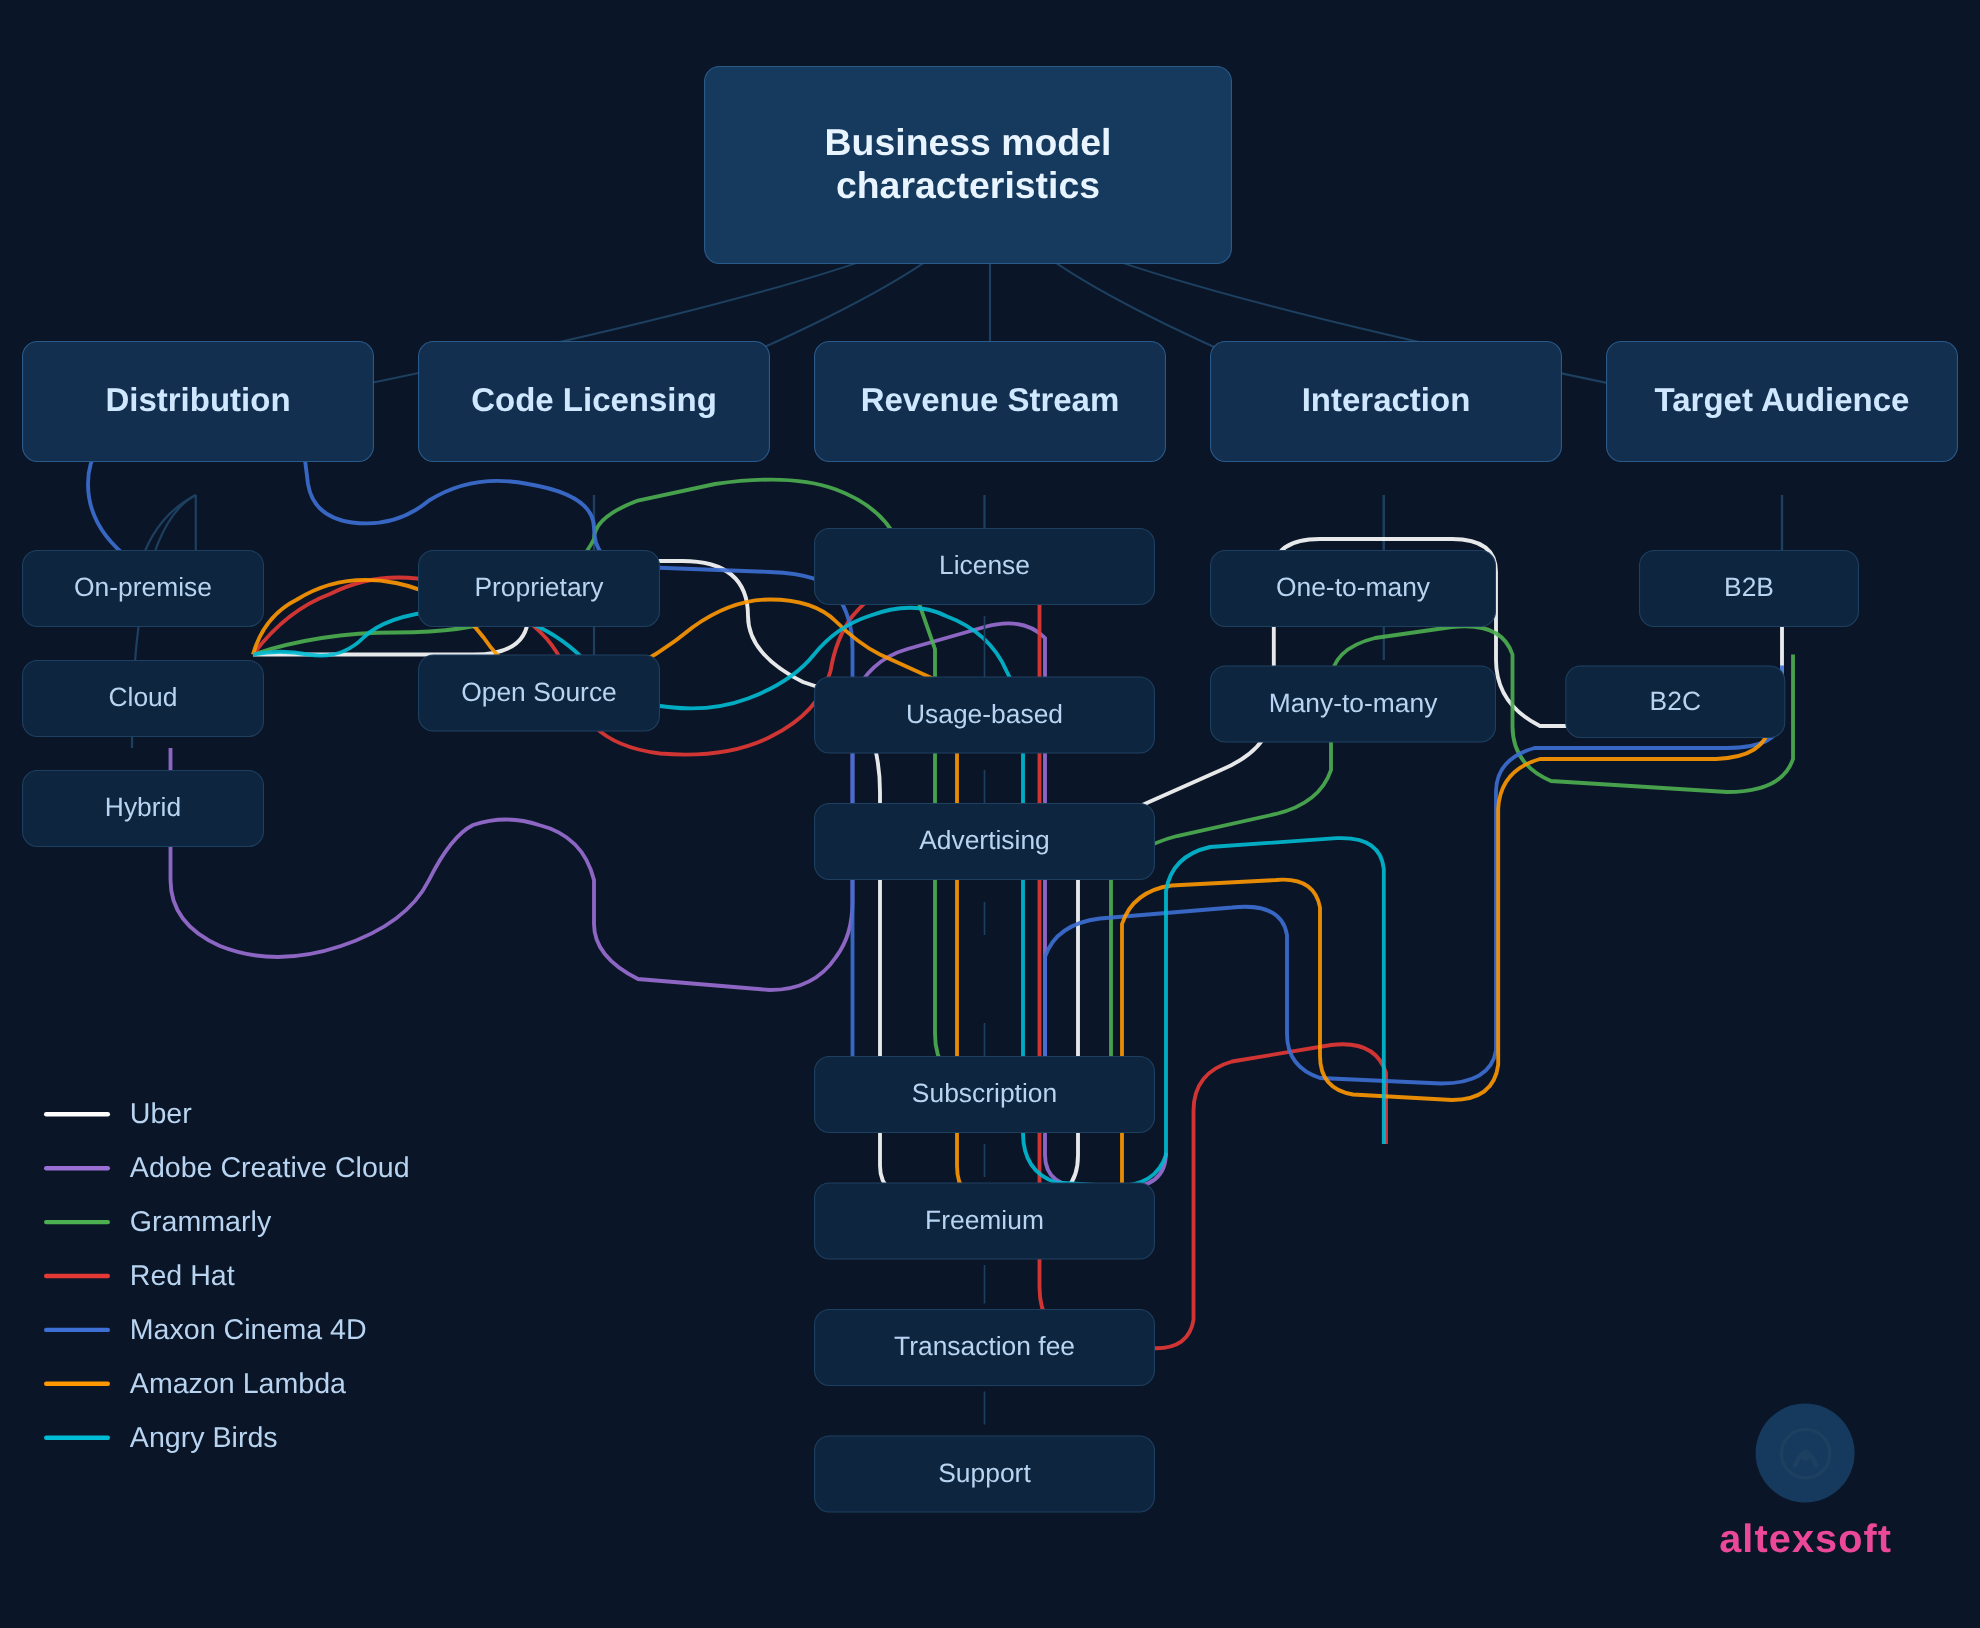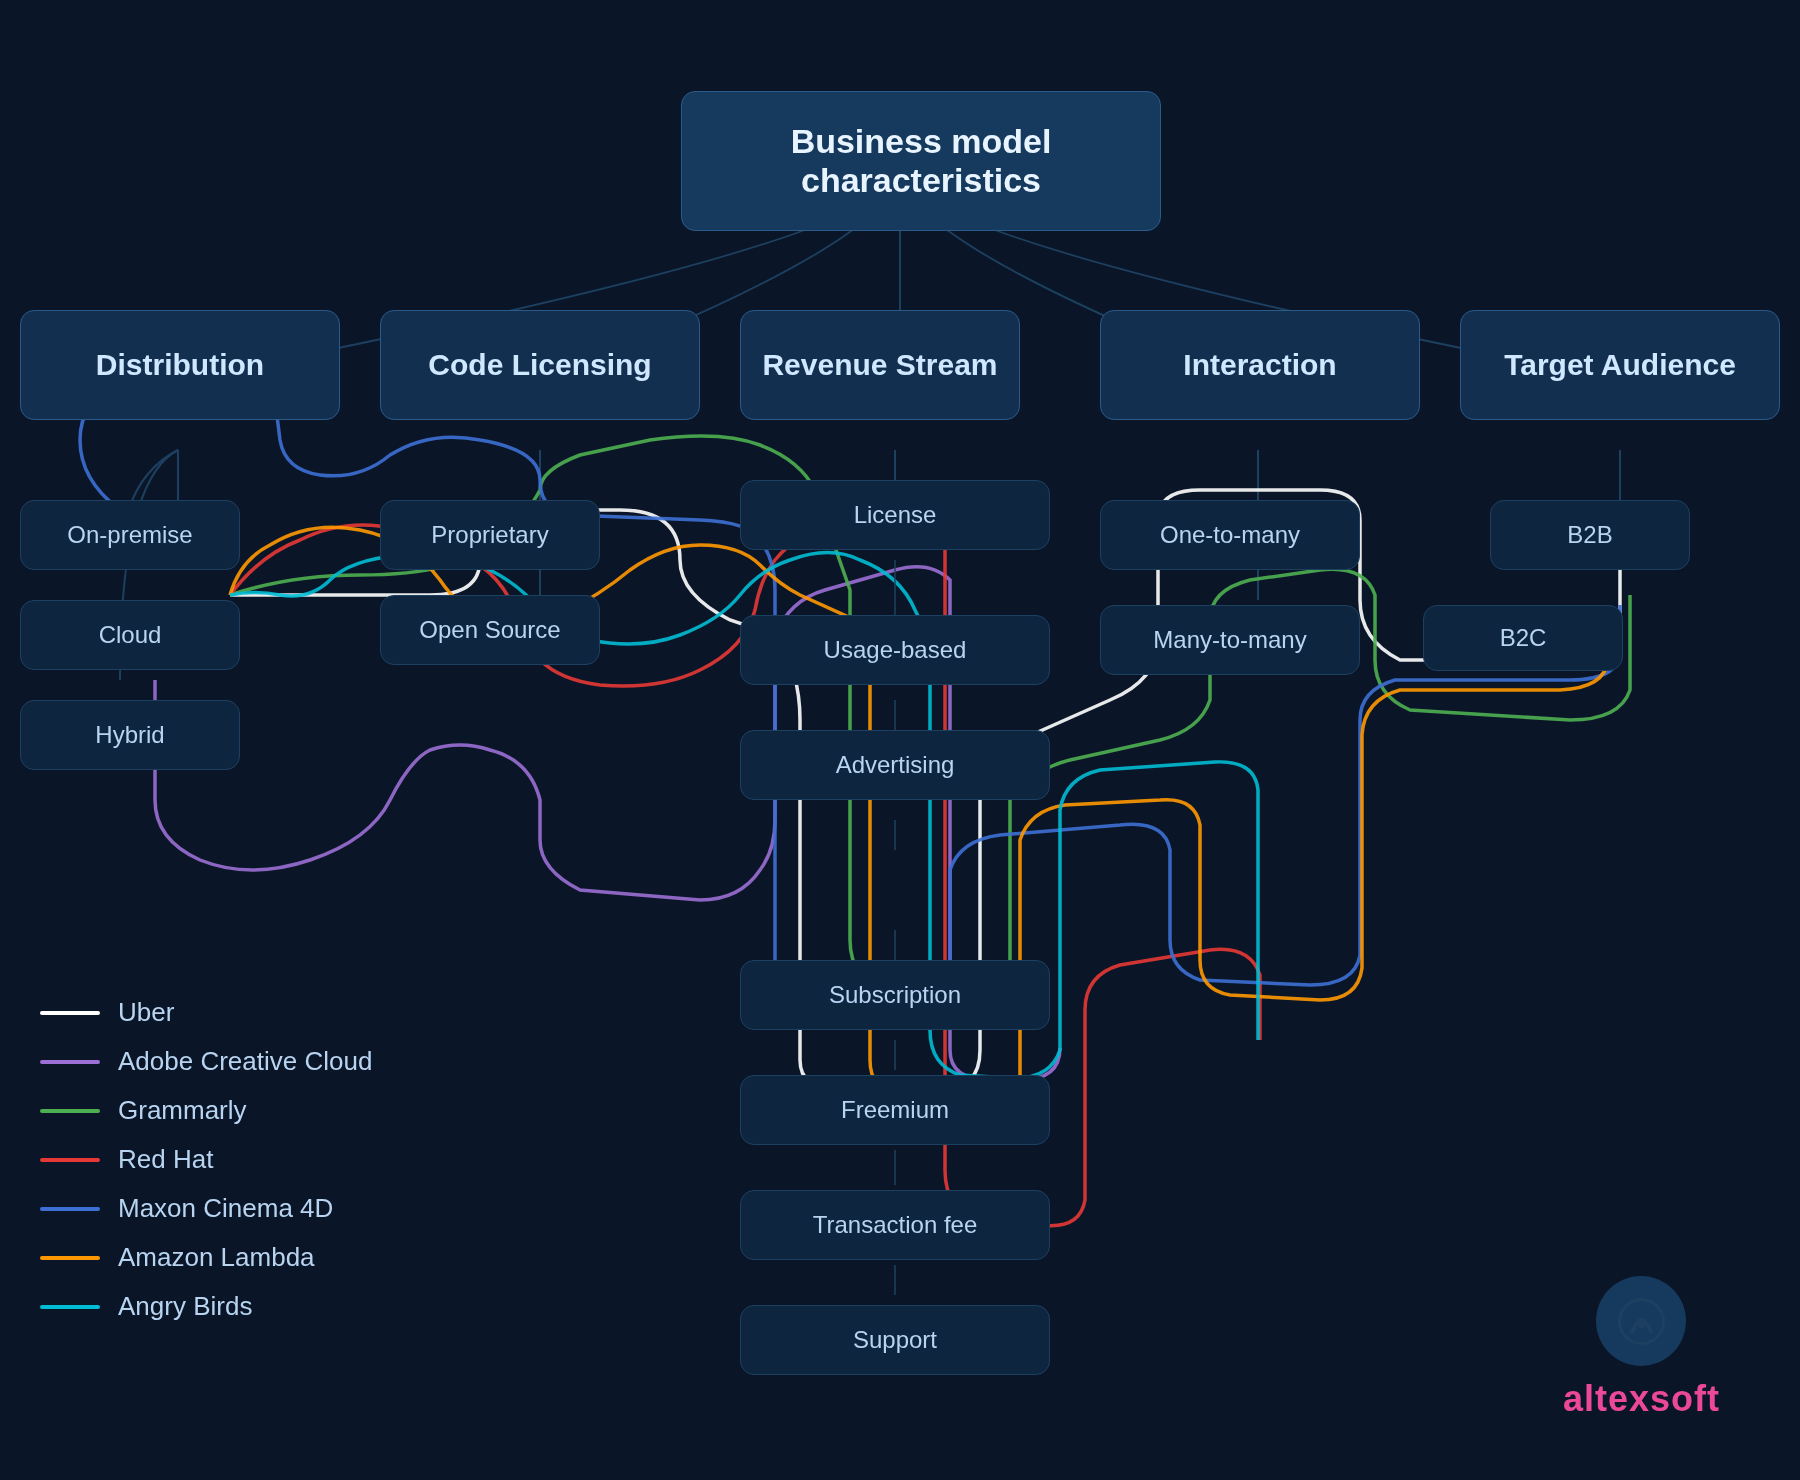--- a/index.html
+++ b/index.html
@@ -191,27 +191,27 @@
       <line x1="895" y1="560" x2="895" y2="620"></line>
       <line x1="895" y1="700" x2="895" y2="740"></line>
       <line x1="895" y1="820" x2="895" y2="850"></line>
       <line x1="895" y1="930" x2="895" y2="960"></line>
       <line x1="895" y1="1040" x2="895" y2="1070"></line>
       <line x1="895" y1="1150" x2="895" y2="1185"></line>
       <line x1="895" y1="1265" x2="895" y2="1295"></line>
     </g>
   </svg>
 
-  <div class="node root" style="left:681px; top:60px; width:480px; height:140px;margin-top:31px;">Business model characteristics</div>
+  <div class="node root" style="left:640px; top:60px; width:480px; height:180px;">Business model characteristics</div>
 
   <div class="node category" style="left:20px; top:310px; width:320px; height:110px;">Distribution</div>
 
   <div class="node category" style="left:380px; top:310px; width:320px; height:110px;">Code Licensing</div>
 
-  <div class="node category" style="left:740px; top:310px; width:280px; height:110px;">Revenue Stream</div>
+  <div class="node category" style="left:740px; top:310px; width:320px; height:110px;">Revenue Stream</div>
 
   <div class="node category" style="left:1100px; top:310px; width:320px; height:110px;">Interaction</div>
 
   <div class="node category" style="left:1460px; top:310px; width:320px; height:110px;">Target Audience</div>
 
   <div class="node leaf" style="left:20px; top:500px; width:220px; height:70px;">On-premise</div>
 
   <div class="node leaf" style="left:20px; top:600px; width:220px; height:70px;">Cloud</div>
 
   <div class="node leaf" style="left:20px; top:700px; width:220px; height:70px;">Hybrid</div>

